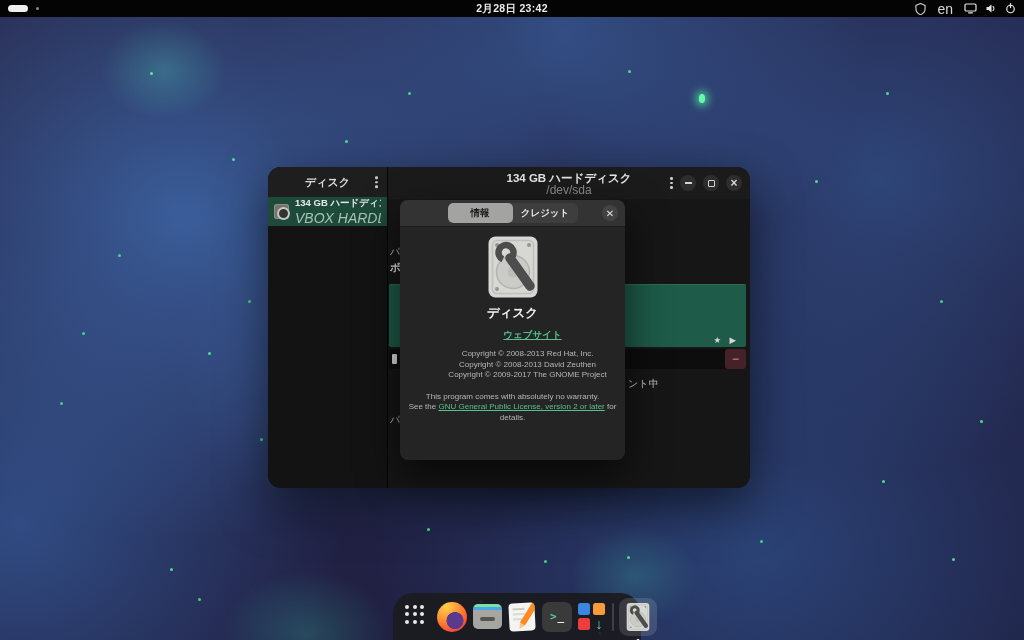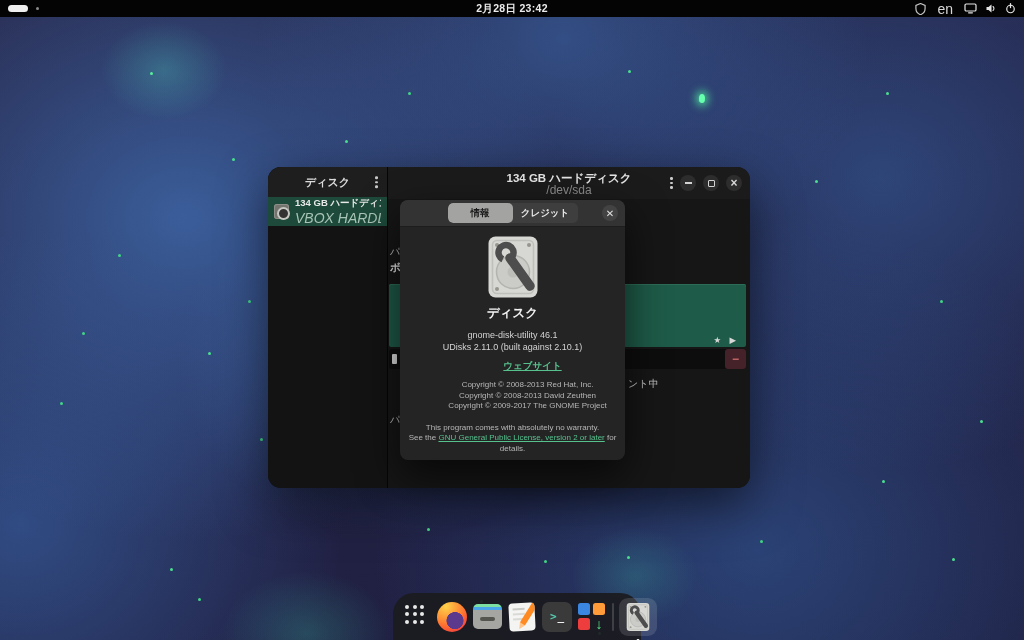--- a/index.html
+++ b/index.html
@@ -262,24 +262,20 @@
     </div>
     <span class="dlg-close">
         <span>✕</span>
       </span>
   </div>
   <div class="dlg-body">
     <svg class="app-icon">
         <use href="#drive-wrench"></use>
       </svg>
     <div class="app-name">ディスク</div>
-    <div class="ver">
-      <div>gnome-disk-utility 46.1</div>
-      <div>UDisks 2.11.0 (built against 2.10.1)</div>
-    </div>
     <a class="weblink">ウェブサイト</a>
     <div class="copyright">
       <div>Copyright © 2008-2013 Red Hat, Inc.</div>
       <div>Copyright © 2008-2013 David Zeuthen</div>
       <div>Copyright © 2009-2017 The GNOME Project</div>
     </div>
     <div class="license">
       <div>This program comes with absolutely no warranty.</div>
       <div><span>See the </span><span class="lic-link">GNU General Public License, version 2 or later</span><span> for details.</span></div>
     </div>

